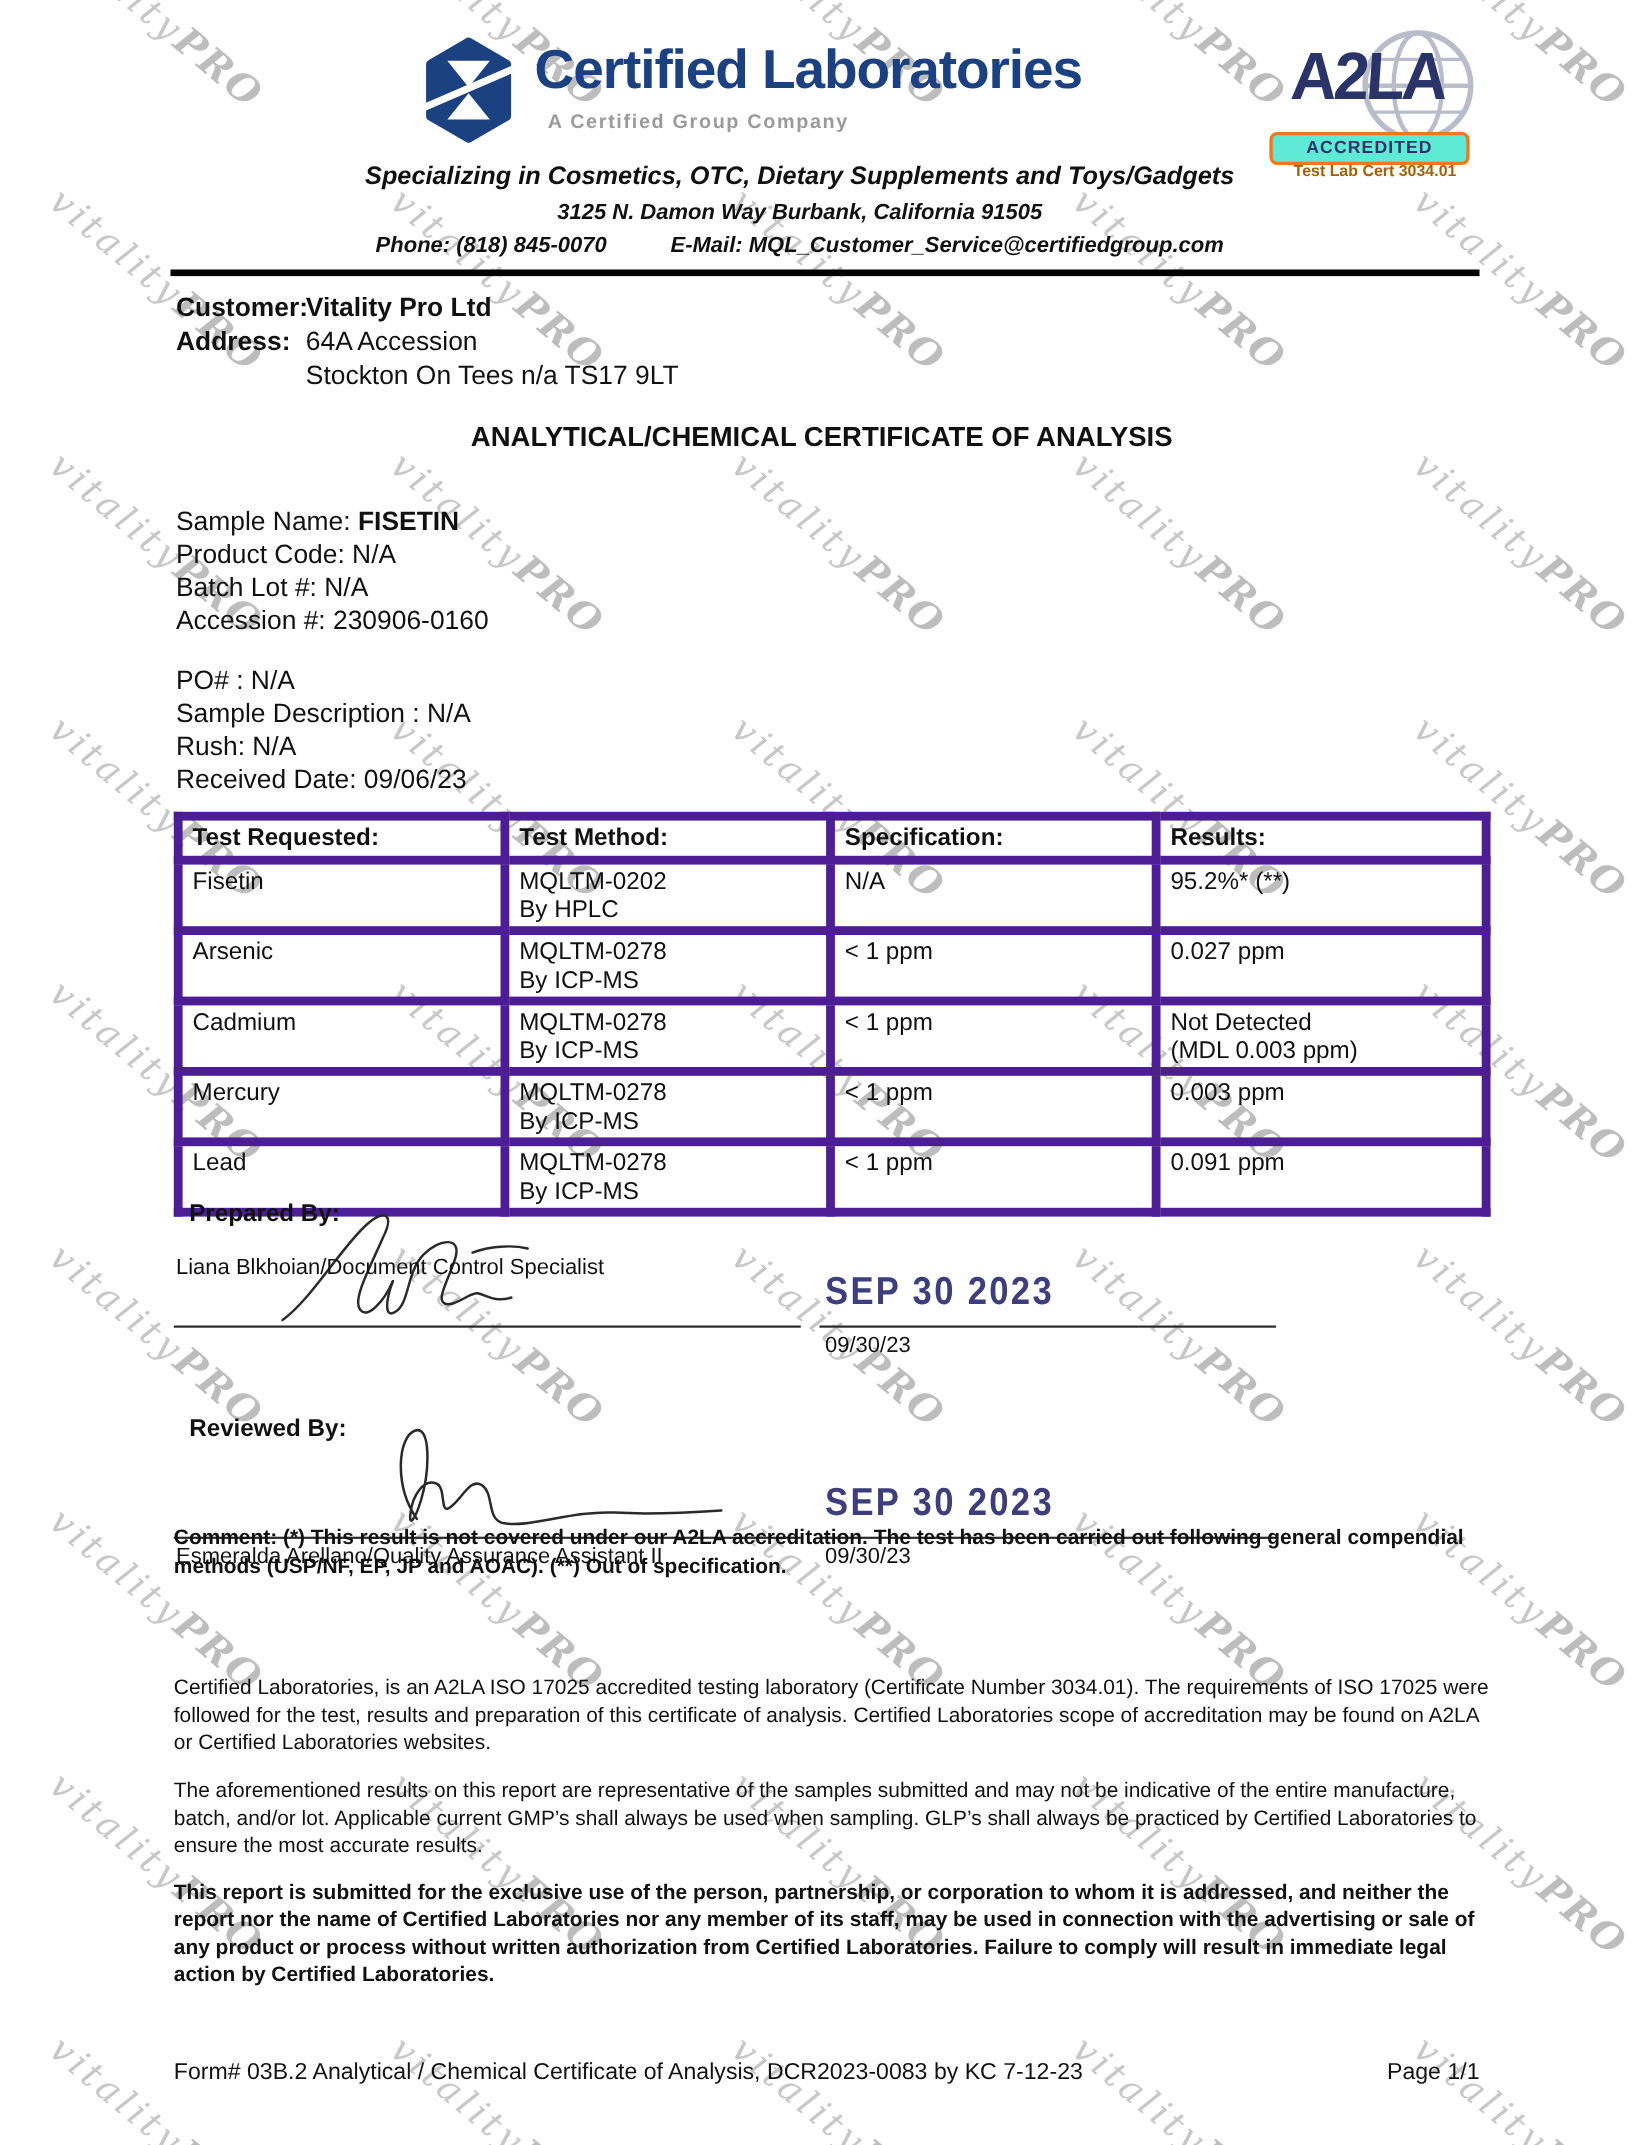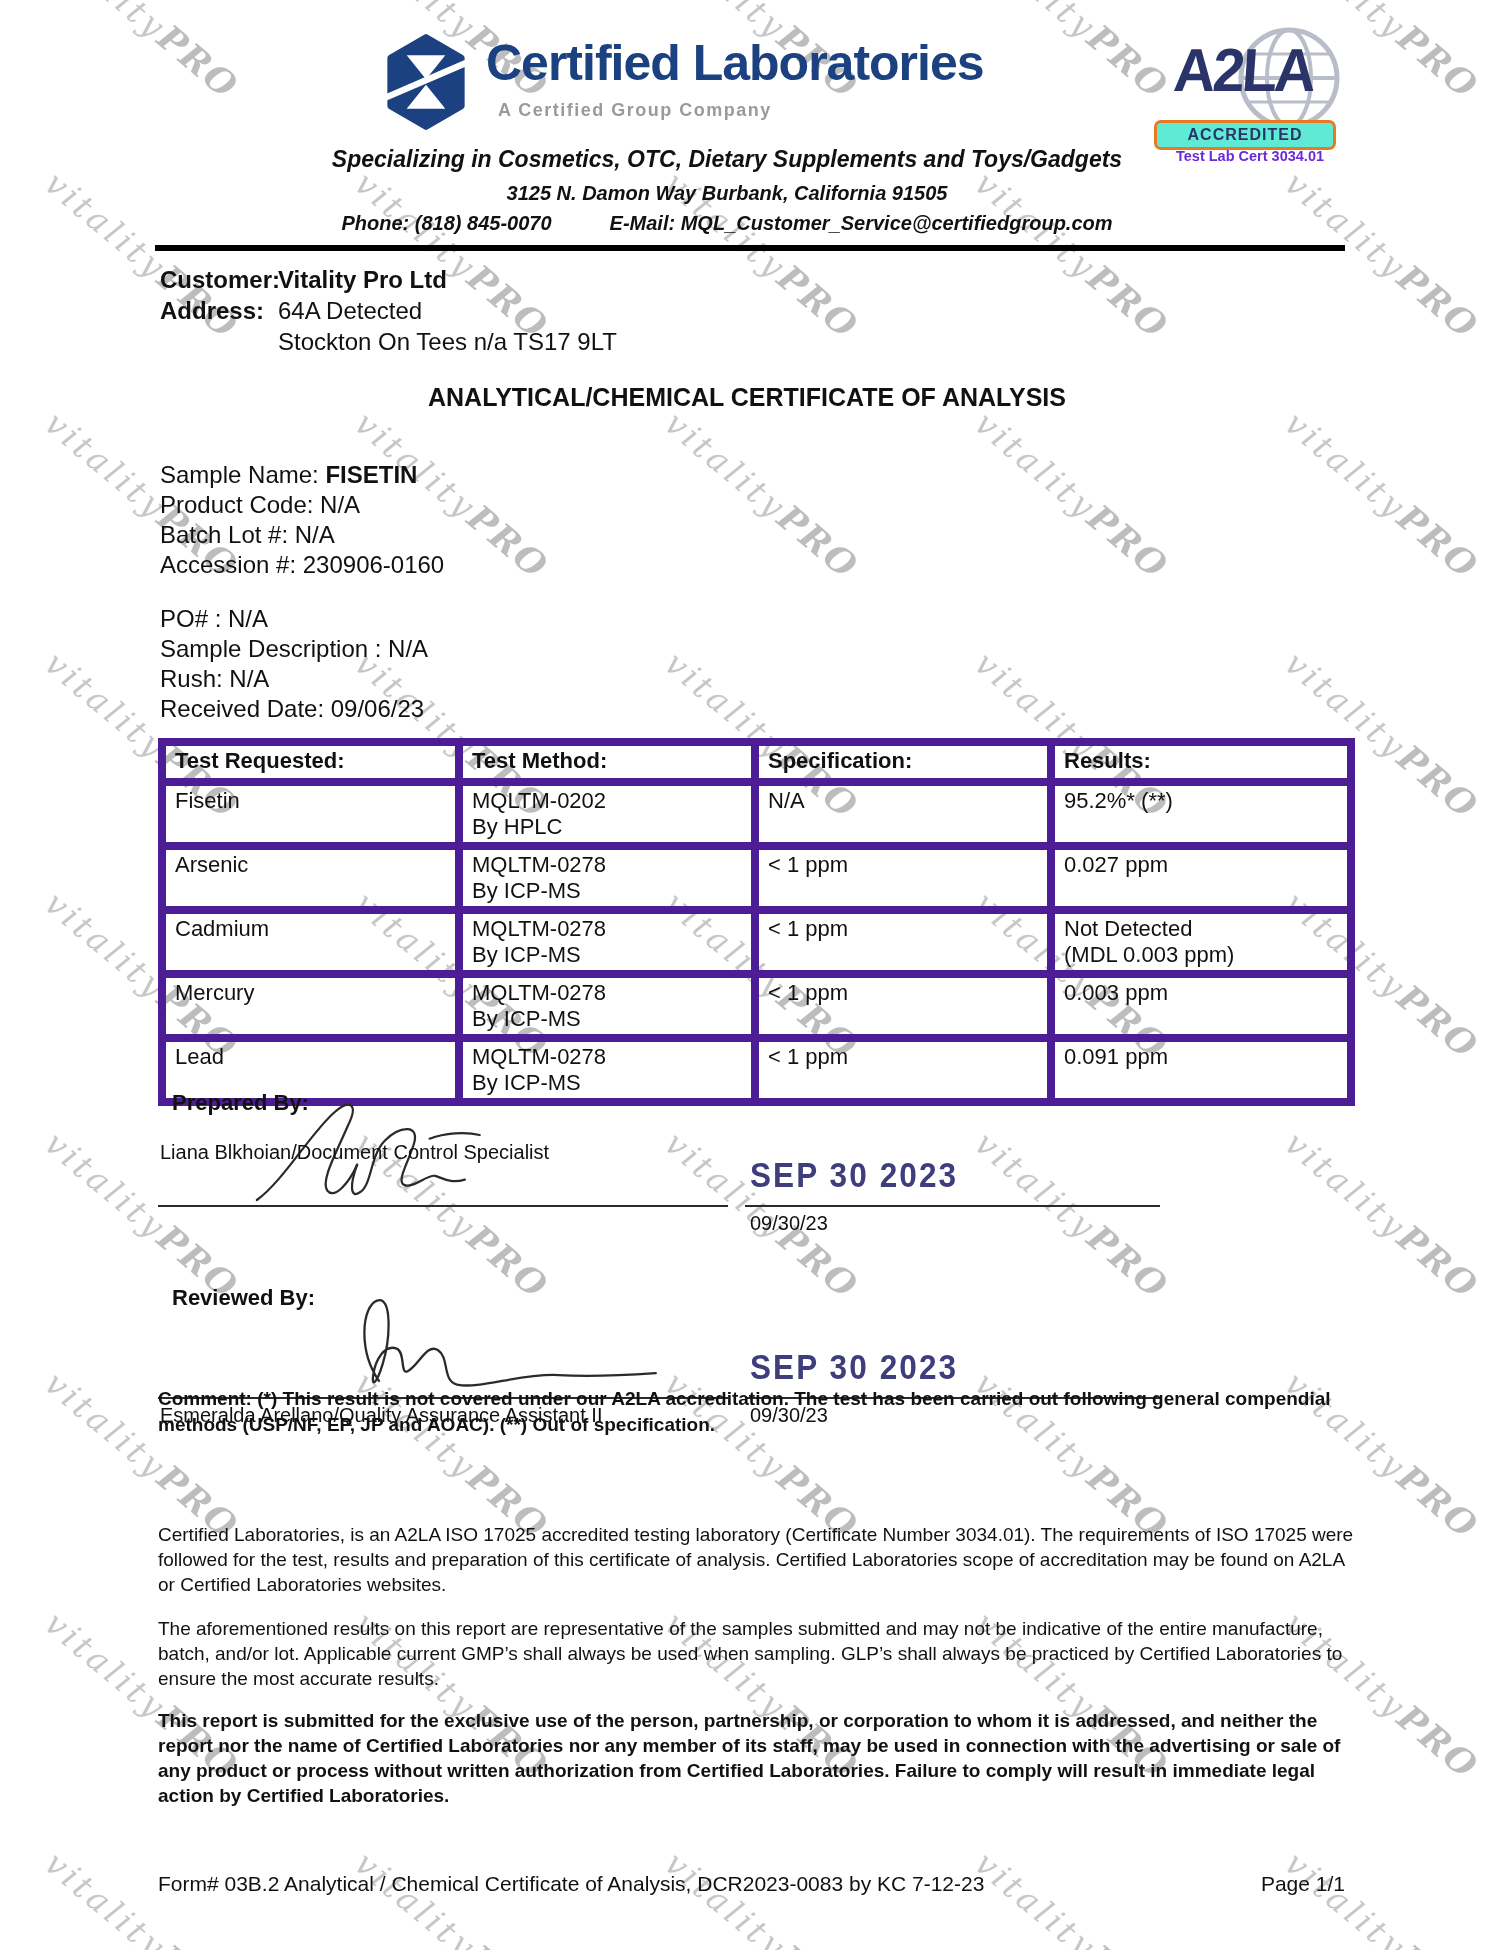--- a/index.html
+++ b/index.html
@@ -26,21 +26,21 @@
   #badge .globe{position:absolute;left:82px;top:0;}
   #badge .a2la-text{
     position:absolute;left:24px;top:12px;font-size:58px;font-weight:800;color:#2b3468;
     letter-spacing:-3px;transform:skewX(-4deg) scaleY(1.05);
   }
   #badge .pill{
     position:absolute;left:4px;top:96px;width:176px;height:24px;background:#5eead4;
     border:3px solid #e87a22;border-radius:7px;display:flex;align-items:center;justify-content:center;
     font-size:16px;font-weight:800;color:#2b3468;letter-spacing:1px;
   }
-  #badge .cert{position:absolute;left:-10px;top:124px;width:220px;text-align:center;font-size:14.5px;font-weight:700;color:#6d28d9;}
+  #badge .cert{position:absolute;left:-10px;top:124px;width:220px;text-align:center;font-size:14.5px;font-weight:700;color:#a16207;}
   
   .hcenter{left:0;width:1454px;text-align:center;font-weight:700;font-style:italic;}
   .specializing{top:146px;font-size:23px;}
   .hq-address{top:182px;font-size:20px;}
   .phone-line{top:212px;font-size:20px;}
   .phone-line .gap{display:inline-block;width:58px;}
   .top-rule{left:155px;top:245px;width:1190px;height:6px;background:#000;}
   
   .info{font-size:24px;}
   .b{font-weight:700;}
@@ -145,21 +145,21 @@
   <div class="abs hcenter specializing">Specializing in Cosmetics, OTC, Dietary Supplements and Toys/Gadgets</div>
   <div class="abs hcenter hq-address">3125 N. Damon Way Burbank, California 91505</div>
   <div class="abs hcenter phone-line">
     <span>Phone: (818) 845-0070</span><span class="gap"></span><span>E-Mail: MQL_Customer_Service@certifiedgroup.com</span>
   </div>
   <div class="abs top-rule"></div>
 
   <div class="abs info b" style="left:160px;top:266px;">Customer:</div>
   <div class="abs info b" style="left:278px;top:266px;">Vitality Pro Ltd</div>
   <div class="abs info b" style="left:160px;top:297px;">Address:</div>
-  <div class="abs info" style="left:278px;top:297px;">64A Detected</div>
+  <div class="abs info" style="left:278px;top:297px;">64A Accession</div>
   <div class="abs info" style="left:278px;top:328px;">Stockton On Tees n/a TS17 9LT</div>
 
   <div class="abs doc-title">ANALYTICAL/CHEMICAL CERTIFICATE OF ANALYSIS</div>
 
   <div class="abs info" style="left:160px;top:461px;"><span>Sample Name: </span><span class="b">FISETIN</span></div>
   <div class="abs info" style="left:160px;top:491px;">Product Code: N/A</div>
   <div class="abs info" style="left:160px;top:521px;">Batch Lot #: N/A</div>
   <div class="abs info" style="left:160px;top:551px;">Accession #: 230906-0160</div>
 
   <div class="abs info" style="left:160px;top:605px;">PO# : N/A</div>

